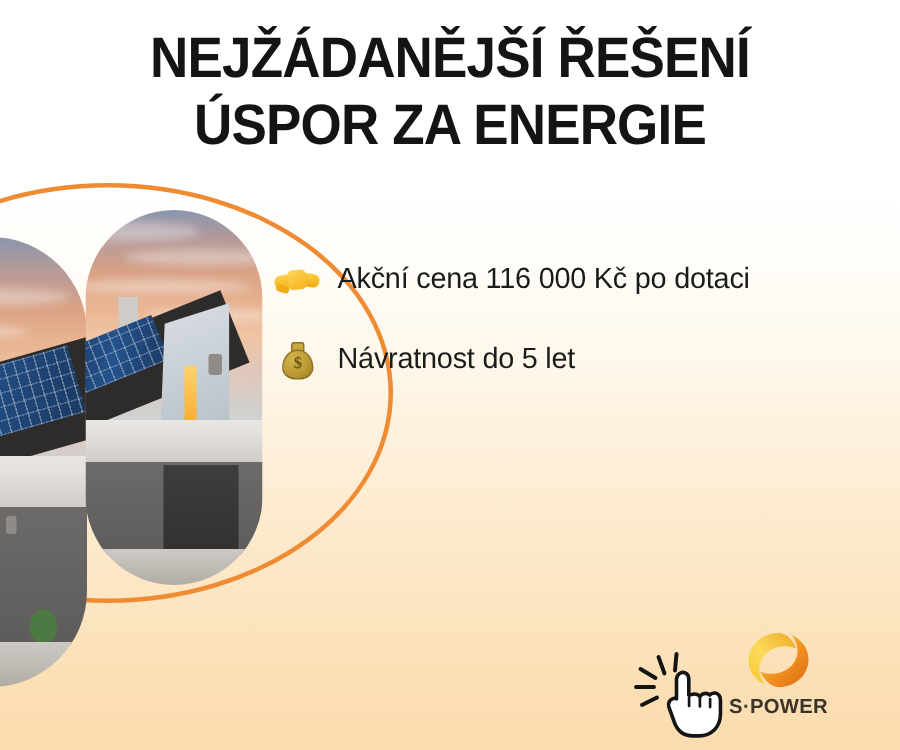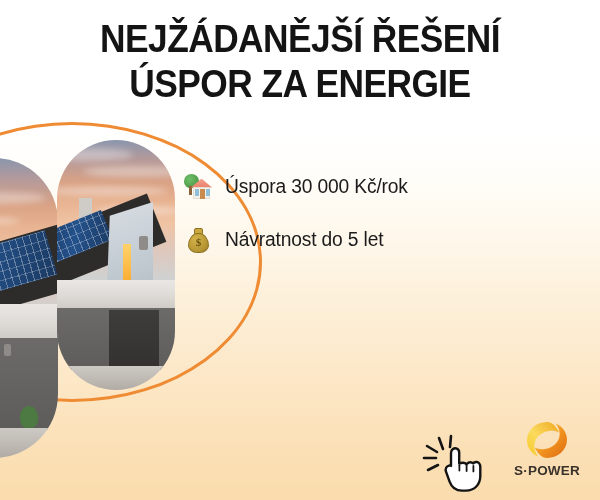--- a/index.html
+++ b/index.html
@@ -195,21 +195,21 @@
     color:#fff;font-size:17px;font-weight:bold;letter-spacing:0.1px;
     white-space:nowrap;transform:scaleX(0.96);
   }
   #cursor-icon{
     position:absolute;left:421px;top:432px;width:66px;height:62px;
     pointer-events:none;
   }
 
   
   #logo{
-    position:absolute;left:505px;top:420px;width:84px;height:68px;
+    position:absolute;left:477px;top:420px;width:84px;height:68px;
     text-align:center;
   }
   #logo-mark{
     position:relative;margin:0 auto;width:44px;height:40px;
   }
   #logo-word{
     margin-top:3px;font-size:13.5px;font-weight:bold;color:#3a332c;
     letter-spacing:0.2px;
   }
 </style>
@@ -260,35 +260,32 @@
   </div>
 
   <div id="headline">
     <span class="hl-line">NEJŽÁDANĚJŠÍ ŘEŠENÍ</span>
     <span class="hl-line">ÚSPOR ZA ENERGIE</span>
   </div>
 
   <div id="features">
 
 
-
     <div class="feature-row">
       <span class="feature-icon">
-        <span class="ico-house">
-          <span class="tree"></span>
-            <span class="trunk"></span>
-          <span class="roof2"></span>
-            <span class="body2"></span>
-          <span class="w1"></span>
-            <span class="dr"></span>
-            <span class="w2"></span>
-        </span>
+        <span class="ico-shake">
+            <i class="h1"></i>
+            <i class="h2"></i>
+            <i class="h3"></i>
+            <i class="h4"></i>
+          </span>
       </span>
-      <span class="feature-label">Úspora 30 000 Kč/rok</span>
-    </div>
+      <span class="feature-label">Akční cena 116 000 Kč po dotaci</span>
+    </div>
+
 
     <div class="feature-row">
       <span class="feature-icon">
         <span class="ico-bag">
           <span class="neck"></span>
             <span class="bag"></span>
             <span class="sgn">$</span>
         </span>
       </span>
       <span class="feature-label">Návratnost do 5 let</span>

